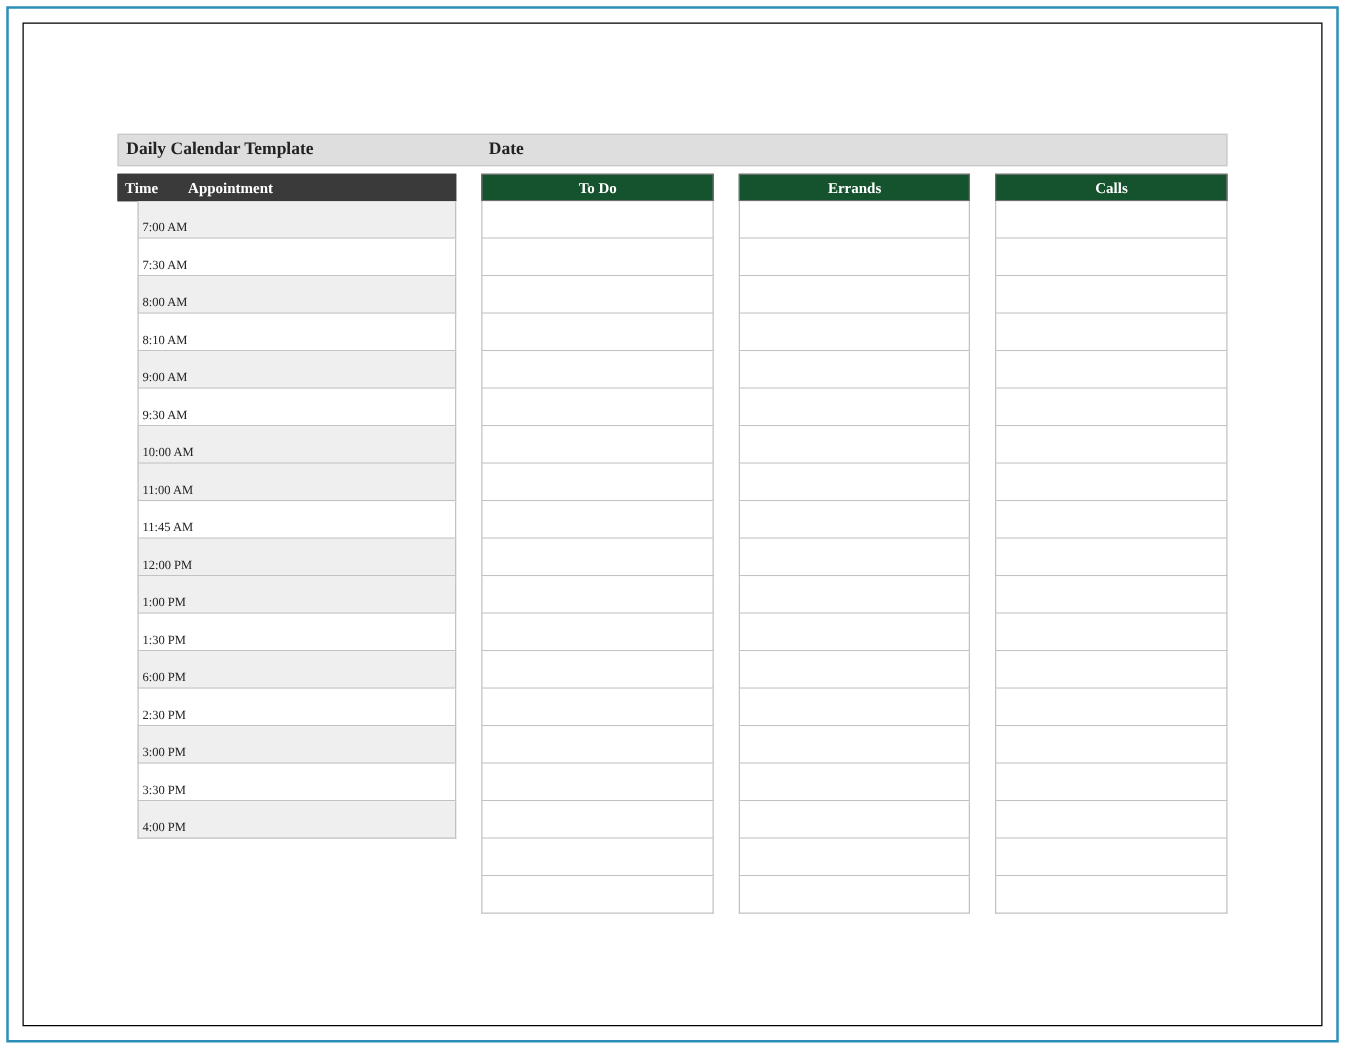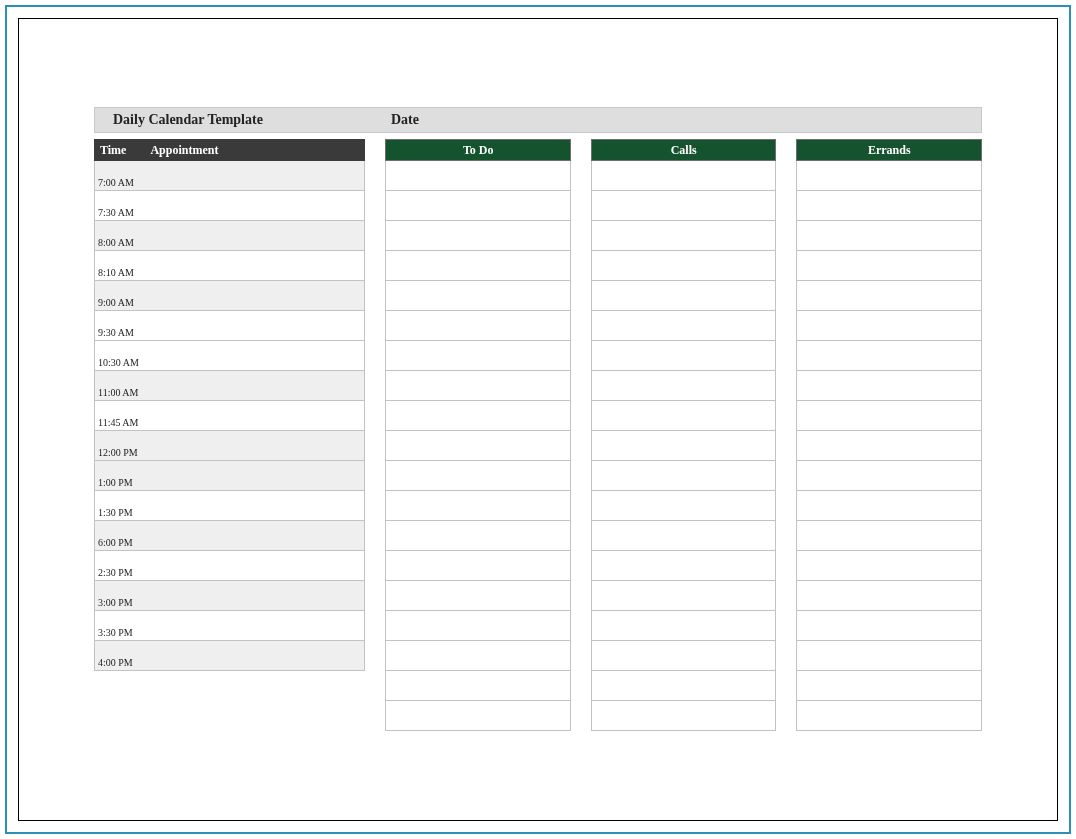--- a/index.html
+++ b/index.html
@@ -35,21 +35,21 @@
     border: 1px solid #c8c8c8;
     height: 26px;
     align-items: center;
     font-weight: bold;
     font-size: 14px;
     color: #222;
     margin-bottom: 6px;
   }
   .title-bar .title-left {
     width: 278px;
-    padding-left: 18px;
+    padding-left: 6px;
   }
   .title-bar .title-right {
     padding-left: 18px;
   }
   .columns {
     display: flex;
     gap: 20px;
     align-items: flex-start;
   }
   .col {
@@ -92,20 +92,21 @@
   .time-row {
     height: 30px;
     border: 1px solid #c2c2c2;
     border-top: none;
     font-size: 10px;
     color: #222;
     display: flex;
     align-items: flex-end;
     padding: 0 3px 2px 3px;
     background: #ffffff;
+    margin-left: 16px;
   }
   .time-row.alt {
     background: #efefef;
   }
   .list-row {
     height: 30px;
     border: 1px solid #c2c2c2;
     border-top: none;
     background: #ffffff;
   }
@@ -141,22 +142,22 @@
               </div>
               <div class="time-row">
                 <span>8:10 AM</span>
               </div>
               <div class="time-row alt">
                 <span>9:00 AM</span>
               </div>
               <div class="time-row">
                 <span>9:30 AM</span>
               </div>
-              <div class="time-row">
-                <span>10:30 AM</span>
+              <div class="time-row alt">
+                <span>10:00 AM</span>
               </div>
               <div class="time-row alt">
                 <span>11:00 AM</span>
               </div>
               <div class="time-row">
                 <span>11:45 AM</span>
               </div>
               <div class="time-row alt">
                 <span>12:00 PM</span>
               </div>
@@ -206,23 +207,23 @@
               <div class="list-row"></div>
               <div class="list-row"></div>
               <div class="list-row"></div>
               <div class="list-row"></div>
               <div class="list-row"></div>
             </div>
         </div>
 
         <div class="col col-list">
           <div class="header-mid">
-            <span>Calls</span>
-          </div>
-          <div id="calls-rows">
+            <span>Errands</span>
+          </div>
+          <div id="errands-rows">
               <div class="list-row"></div>
               <div class="list-row"></div>
               <div class="list-row"></div>
               <div class="list-row"></div>
               <div class="list-row"></div>
               <div class="list-row"></div>
               <div class="list-row"></div>
               <div class="list-row"></div>
               <div class="list-row"></div>
               <div class="list-row"></div>
@@ -233,23 +234,23 @@
               <div class="list-row"></div>
               <div class="list-row"></div>
               <div class="list-row"></div>
               <div class="list-row"></div>
               <div class="list-row"></div>
             </div>
         </div>
 
         <div class="col col-list">
           <div class="header-mid">
-            <span>Errands</span>
-          </div>
-          <div id="errands-rows">
+            <span>Calls</span>
+          </div>
+          <div id="calls-rows">
               <div class="list-row"></div>
               <div class="list-row"></div>
               <div class="list-row"></div>
               <div class="list-row"></div>
               <div class="list-row"></div>
               <div class="list-row"></div>
               <div class="list-row"></div>
               <div class="list-row"></div>
               <div class="list-row"></div>
               <div class="list-row"></div>

